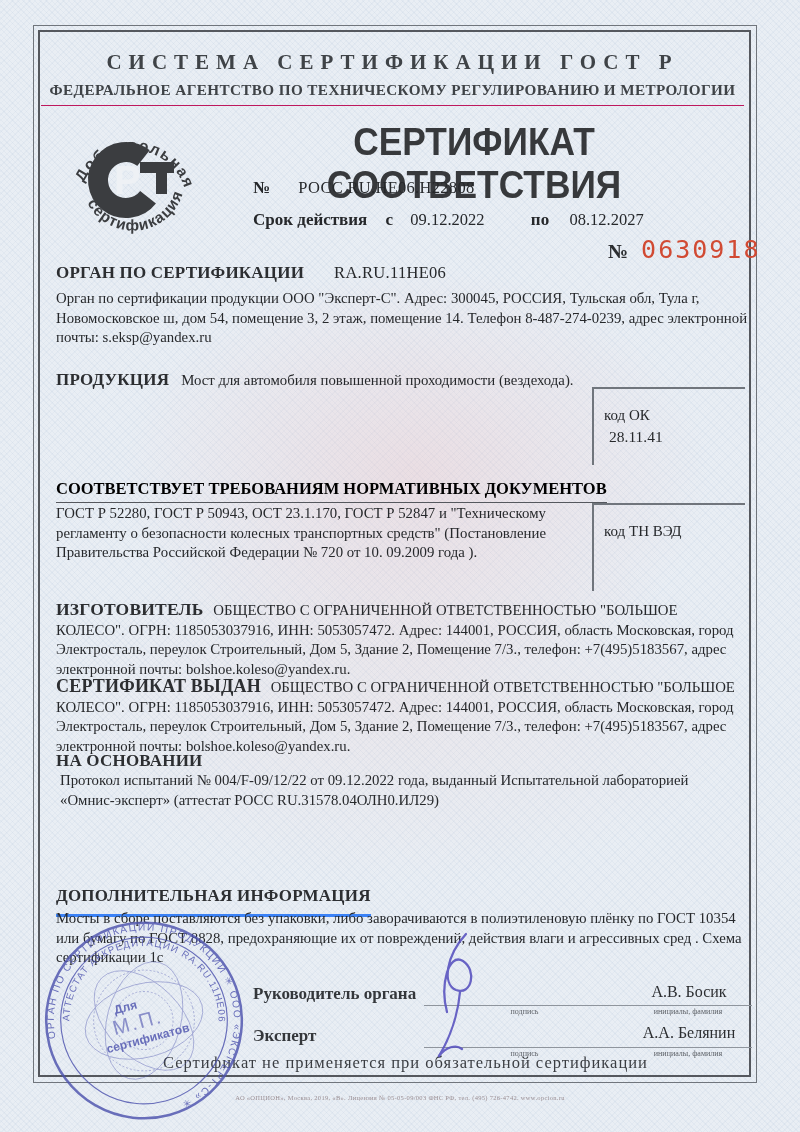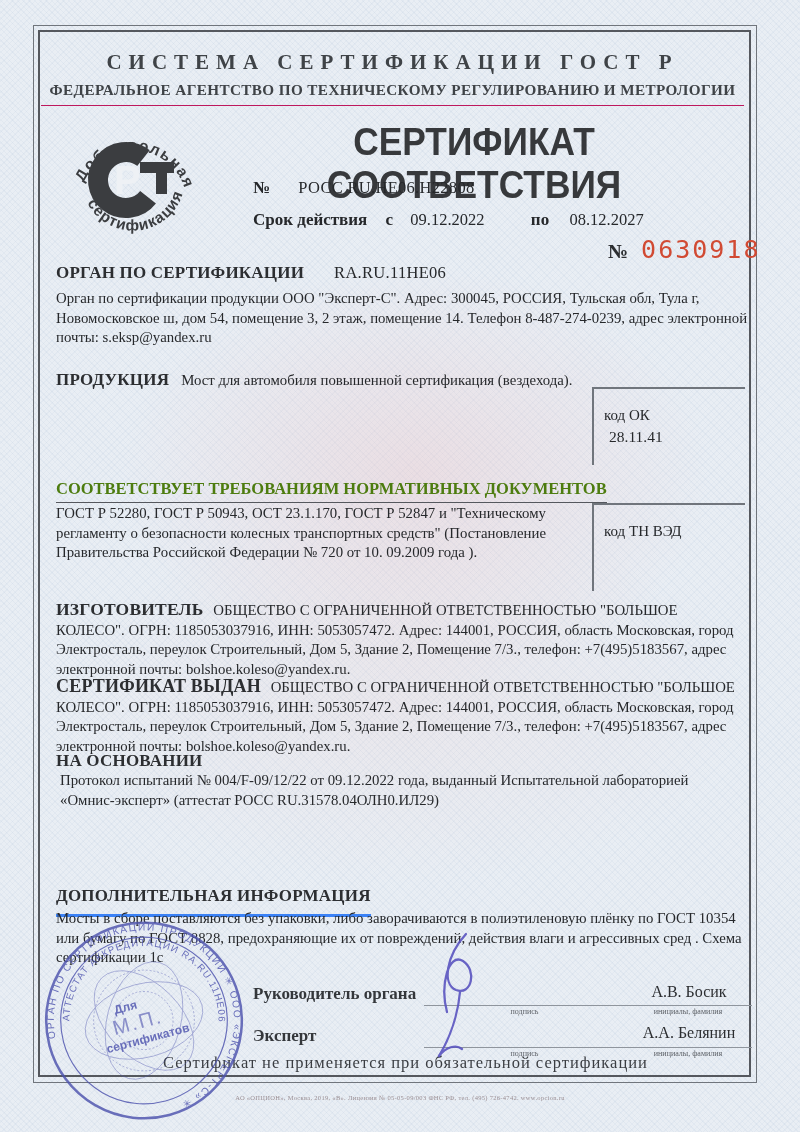--- a/index.html
+++ b/index.html
@@ -35,21 +35,21 @@
   .validity .from-l{font-weight:bold;margin-left:14px;}
   .validity .from{margin-left:13px;font-size:16.5px;}
   .validity .to-l{font-weight:bold;margin-left:42px;}
   .validity .to{margin-left:16px;font-size:16.5px;}
   .blank-no{position:absolute;left:560px;top:235px;margin-left:48px;}
   .blank-no .no{font-size:20px;font-weight:bold;color:#2c2e31;}
   .blank-no .digits{font-family:"DejaVu Sans Mono",monospace;font-size:25px;color:#d14a33;
       letter-spacing:2px;margin-left:9px;}
   
   .sec-label{font-weight:bold;font-size:17px;color:#2c2e31;letter-spacing:.2px;}
-  .sec-label-sm{font-weight:bold;font-size:16.5px;color:#4d7c0f;}
+  .sec-label-sm{font-weight:bold;font-size:16.5px;color:#000000;}
   .body-txt{font-size:14.8px;line-height:19.5px;color:#26282b;}
   .underlined{display:inline-block;border-bottom:1.5px solid #55585e;padding-bottom:3px;}
   .underlined-thin{display:inline-block;border-bottom:3px solid #3b82f6;padding-bottom:8px;}
   .code-box{position:absolute;left:592px;width:153px;border-left:2px solid #70757c;
       border-top:2px solid #70757c;padding:18px 10px;box-sizing:border-box;font-size:15px;}
   .code-box .cv{margin-top:4px;padding-left:5px;font-size:15.5px;}
   
   .sig-role{position:absolute;font-weight:bold;font-size:17px;color:#34373b;}
   .sig-line{position:absolute;border-top:1px solid #8f959d;height:0;}
   .sig-cap{position:absolute;font-size:8px;color:#5a5e64;text-align:center;}
@@ -114,21 +114,21 @@
 </div>
 
 <div class="abs" style="left:56px;top:263px;">
   <span class="sec-label">ОРГАН ПО СЕРТИФИКАЦИИ</span>
   <span style="font-size:16.5px;margin-left:26px;letter-spacing:.3px;">RA.RU.11НЕ06</span>
 </div>
 <div class="abs body-txt" style="left:56px;top:289px;width:694px;">Орган по сертификации продукции ООО "Эксперт-С". Адрес: 300045, РОССИЯ, Тульская обл, Тула г, Новомосковское ш, дом 54, помещение 3, 2 этаж, помещение 14. Телефон 8-487-274-0239, адрес электронной почты: s.eksp@yandex.ru</div>
 
 <div class="abs" style="left:56px;top:370px;width:566px;">
   <span class="sec-label">ПРОДУКЦИЯ</span>
-  <span class="body-txt" style="margin-left:8px;">Мост для автомобиля повышенной сертификация (вездехода).</span>
+  <span class="body-txt" style="margin-left:8px;">Мост для автомобиля повышенной проходимости (вездехода).</span>
 </div>
 <div class="code-box" style="top:387px;height:78px;">
   <div>код ОК</div>
   <div class="cv">28.11.41</div>
 </div>
 
 <div class="abs" style="left:56px;top:479px;">
   <span class="sec-label-sm underlined">СООТВЕТСТВУЕТ ТРЕБОВАНИЯМ НОРМАТИВНЫХ ДОКУМЕНТОВ</span>
 </div>
 <div class="abs body-txt" style="left:56px;top:504px;width:528px;">ГОСТ Р 52280, ГОСТ Р 50943,  ОСТ 23.1.170, ГОСТ Р 52847 и "Техническому регламенту о безопасности колесных транспортных средств" (Постановление Правительства Российской Федерации № 720 от 10. 09.2009 года ).</div>

